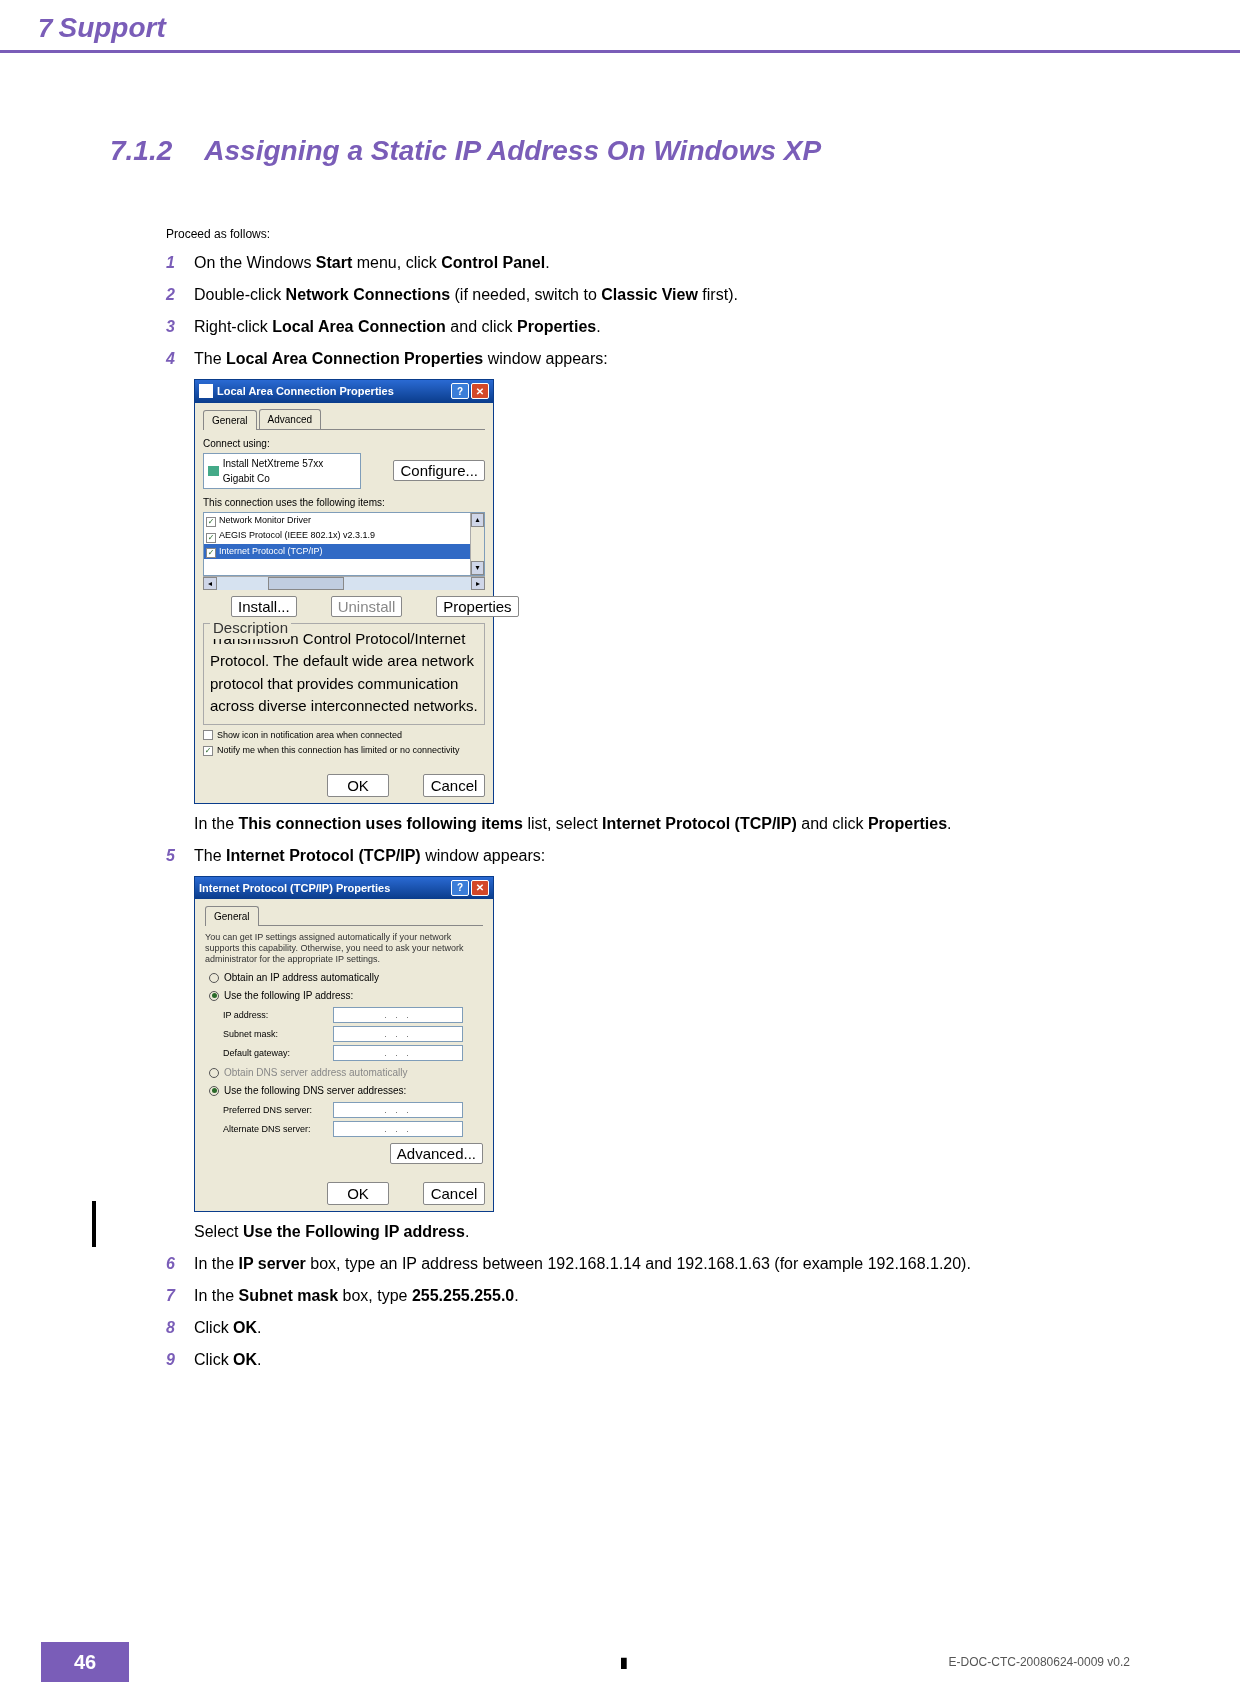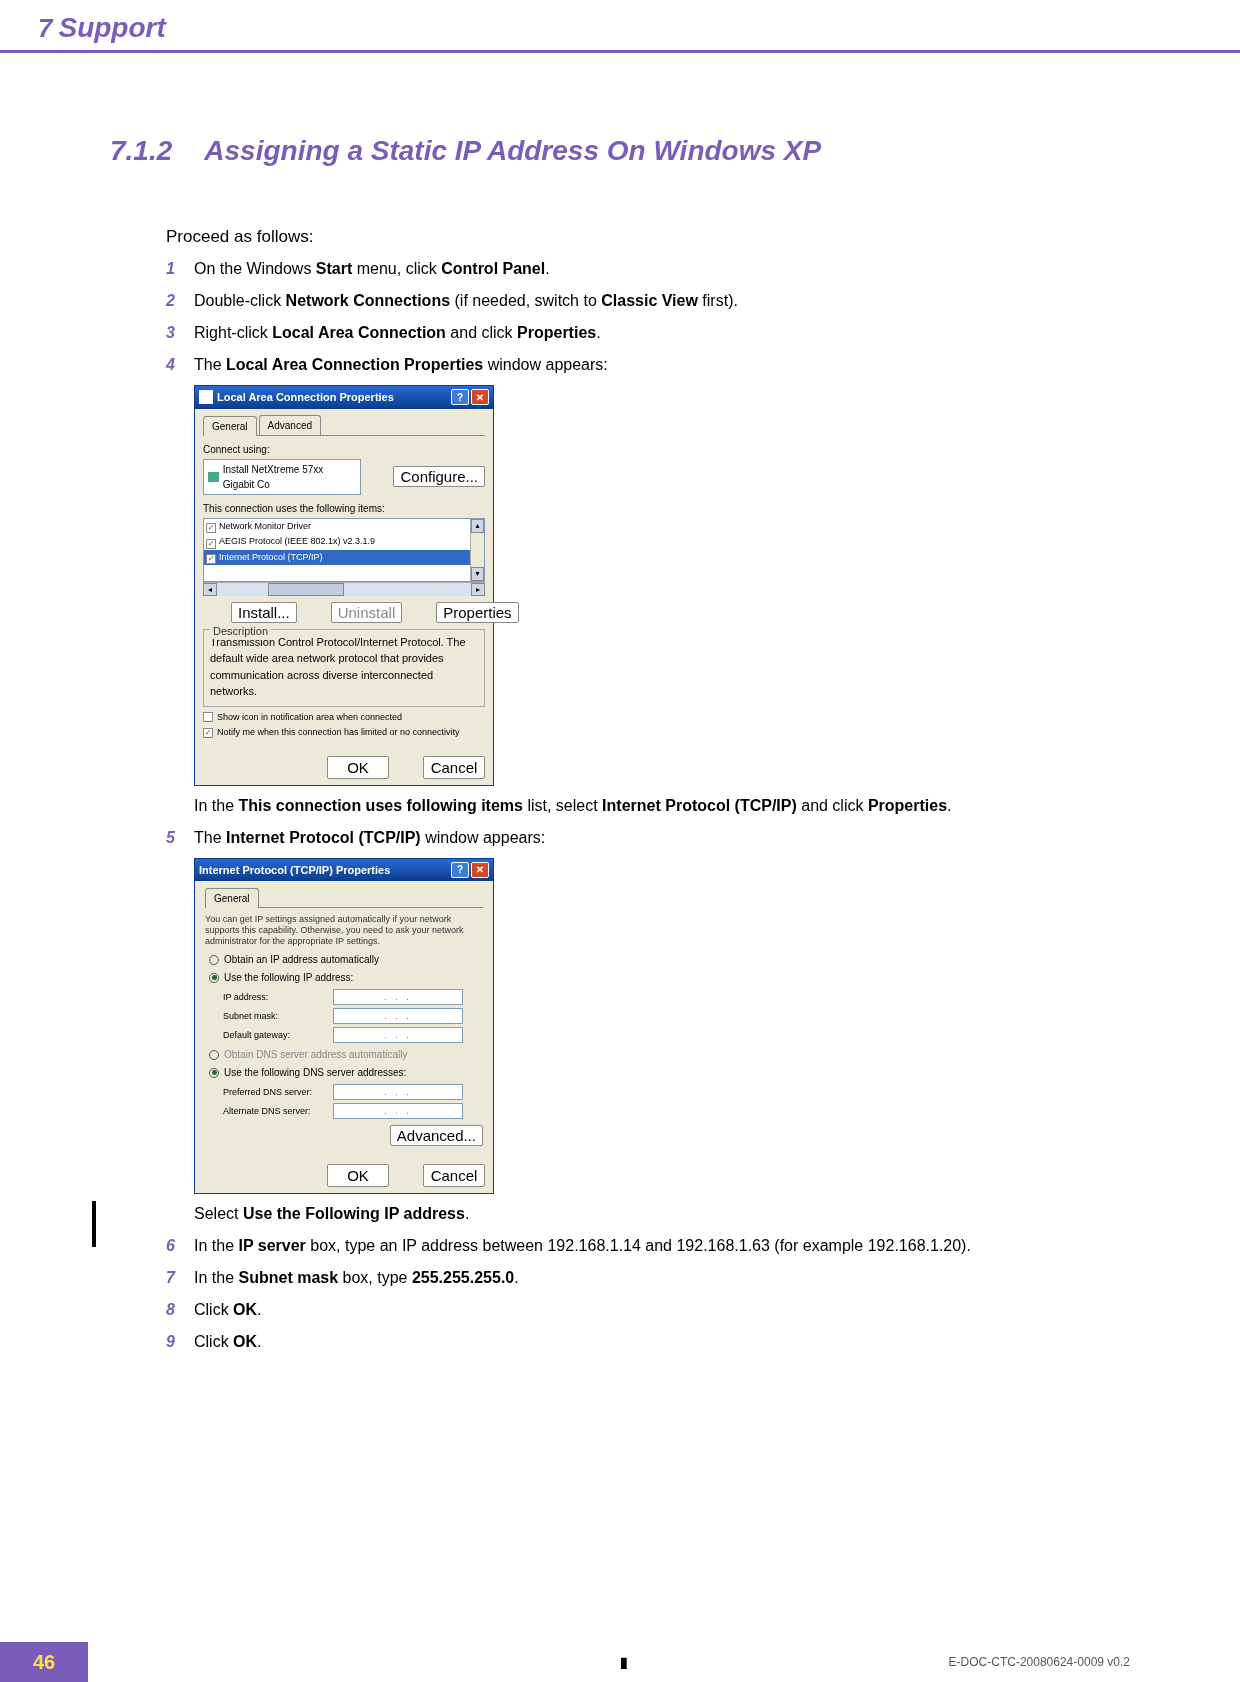--- a/index.html
+++ b/index.html
@@ -45,21 +45,21 @@
   }
   .section-num { margin-right: 32px; }
   .sub-heading {
     font-size: 20px;
     font-weight: bold;
     font-style: italic;
     margin-bottom: 12px;
     margin-left: 0;
   }
   .intro {
-    font-size: 17px;
+    font-size: 12px;
     margin: 0 0 10px 56px;
   }
   ol.steps {
     list-style: none;
     margin-left: 56px;
     counter-reset: step;
   }
   ol.steps > li {
     position: relative;
     padding-left: 28px;
@@ -178,21 +178,21 @@
   .hscroll-btn { width: 14px; background: #cfd6e8; border: 1px solid #888; font-size: 8px; text-align: center;}
   .hscroll-track { flex:1; background: #d6e2f0; position: relative; }
   .hscroll-thumb { position: absolute; left: 20%; width: 30%; top:0; bottom:0; background: #c0cde0; border: 1px solid #888;}
   .btn-row { display: flex; gap: 6px; margin: 6px 0; }
   .btn-row .btn-sm { flex: 1; text-align: center; }
   .btn-sm.disabled { color: #888; }
   .fieldset {
     border: 1px solid #aaa;
     padding: 4px 6px 6px 6px;
     margin: 4px 0;
-    font-size: 11px;
+    font-size: 15px;
     position: relative;
   }
   .legend {
     position: absolute;
     top: -7px;
     left: 6px;
     background: #ece9d8;
     padding: 0 3px;
     color: #333;
   }
@@ -228,28 +228,29 @@
     position: absolute;
     bottom: 0;
     left: 0;
     right: 0;
     height: 40px;
     display: flex;
     align-items: center;
   }
   .page-badge {
     background: #7a5db8;
-    color: #fde047;
+    color: #ffffff;
     font-weight: bold;
     width: 88px;
     height: 40px;
     display: flex;
     align-items: center;
     justify-content: center;
     font-size: 20px;
+    margin-left: 41px;
   }
   .doc-id {
     margin-left: auto;
     margin-right: 110px;
     font-size: 12px;
     color: #555;
   }
   .footer-mark {
     position: absolute;
     left: 50%;

